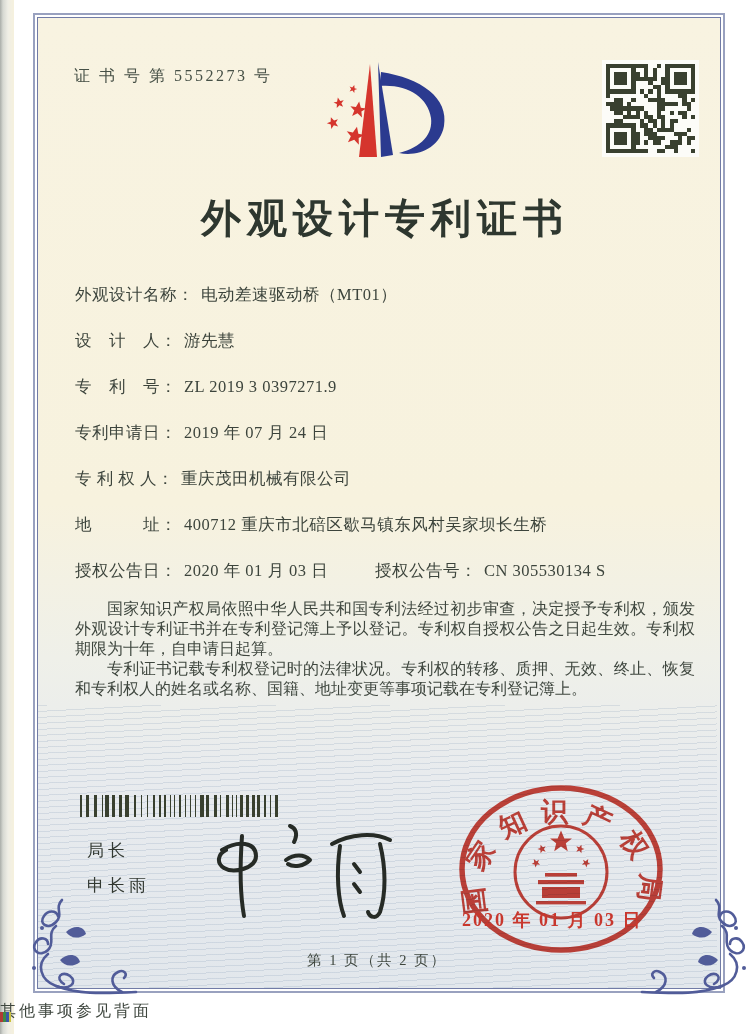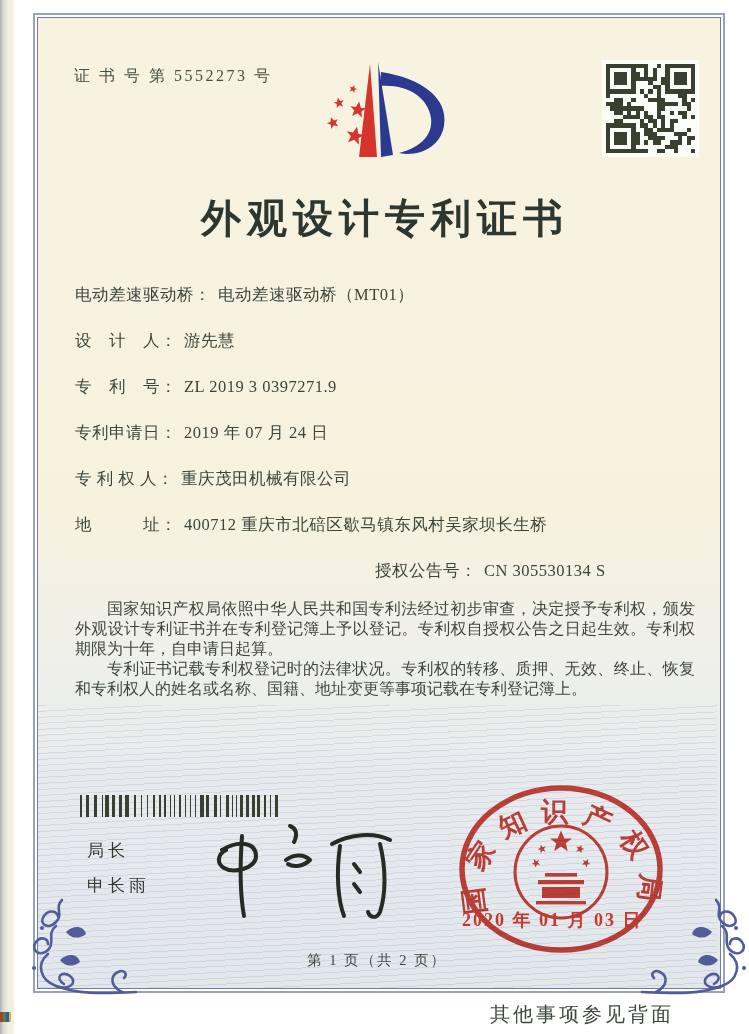--- a/index.html
+++ b/index.html
@@ -35,22 +35,22 @@
   
   .barcode{position:absolute;left:78px;top:795px;width:205px;height:22px;}
   .dir-title{position:absolute;left:87px;top:839px;font-size:17px;letter-spacing:4px;color:#323932;}
   .dir-name{position:absolute;left:87px;top:874px;font-size:17px;letter-spacing:4px;color:#323932;}
   .signature{position:absolute;left:198px;top:816px;width:208px;height:112px;}
   .seal{position:absolute;left:456px;top:772px;width:210px;height:196px;opacity:.93;mix-blend-mode:multiply;}
   .seal-date{position:absolute;left:462px;top:908px;font-size:18px;color:#c8372d;
         letter-spacing:2px;white-space:nowrap;font-weight:600;}
   .page-info{position:absolute;left:35px;width:684px;top:951px;text-align:center;
         font-size:14.5px;letter-spacing:2px;color:#3e463e;}
-  .back-note{position:absolute;left:0;width:674px;top:1001px;text-align:right;
-        font-size:20px;letter-spacing:3px;color:#3e463e;}
+  .back-note{position:absolute;left:0;width:674px;top:1001px;text-align:left;
+        font-size:16px;letter-spacing:3px;color:#3e463e;}
 </style>
 </head>
 <body>
 
 <div class="page">
 
   <div class="scan-edge"></div>
 
   <div class="frame">
     <div class="frame-inner"></div>
@@ -338,36 +338,39 @@
         <rect x="54.90" y="88.90" width="4.25" height="4.25"></rect>
         <rect x="59.15" y="88.90" width="4.25" height="4.25"></rect>
         <rect x="71.90" y="88.90" width="4.25" height="4.25"></rect>
         <rect x="88.90" y="88.90" width="4.25" height="4.25"></rect>
       </g>
   </svg>
 
   <div class="title">外观设计专利证书</div>
 
   <div class="row" style="top:284px">
-    <span class="lbl">电动差速驱动桥：</span><span class="val">电动差速驱动桥（MT01）</span>
+    <span class="lbl">外观设计名称：</span><span class="val">电动差速驱动桥（MT01）</span>
   </div>
   <div class="row" style="top:330px">
     <span class="lbl">设　计　人：</span><span class="val">游先慧</span>
   </div>
   <div class="row" style="top:376px">
     <span class="lbl">专　利　号：</span><span class="val">ZL 2019 3 0397271.9</span>
   </div>
   <div class="row" style="top:422px">
     <span class="lbl">专利申请日：</span><span class="val">2019 年 07 月 24 日</span>
   </div>
   <div class="row" style="top:468px">
     <span class="lbl">专 利 权 人：</span><span class="val">重庆茂田机械有限公司</span>
   </div>
   <div class="row" style="top:514px">
     <span class="lbl">地　　　址：</span><span class="val">400712 重庆市北碚区歇马镇东风村吴家坝长生桥</span>
+  </div>
+  <div class="row" style="top:560px">
+    <span class="lbl">授权公告日：</span><span class="val">2020 年 01 月 03 日</span>
   </div>
   <div class="row" style="top:560px;left:375px">
     <span class="lbl">授权公告号：</span><span class="val">CN 305530134 S</span>
   </div>
 
   <div class="paras">
     <p>国家知识产权局依照中华人民共和国专利法经过初步审查，决定授予专利权，颁发外观设计专利证书并在专利登记簿上予以登记。专利权自授权公告之日起生效。专利权期限为十年，自申请日起算。</p>
     <p>专利证书记载专利权登记时的法律状况。专利权的转移、质押、无效、终止、恢复和专利权人的姓名或名称、国籍、地址变更等事项记载在专利登记簿上。</p>
   </div>
 

